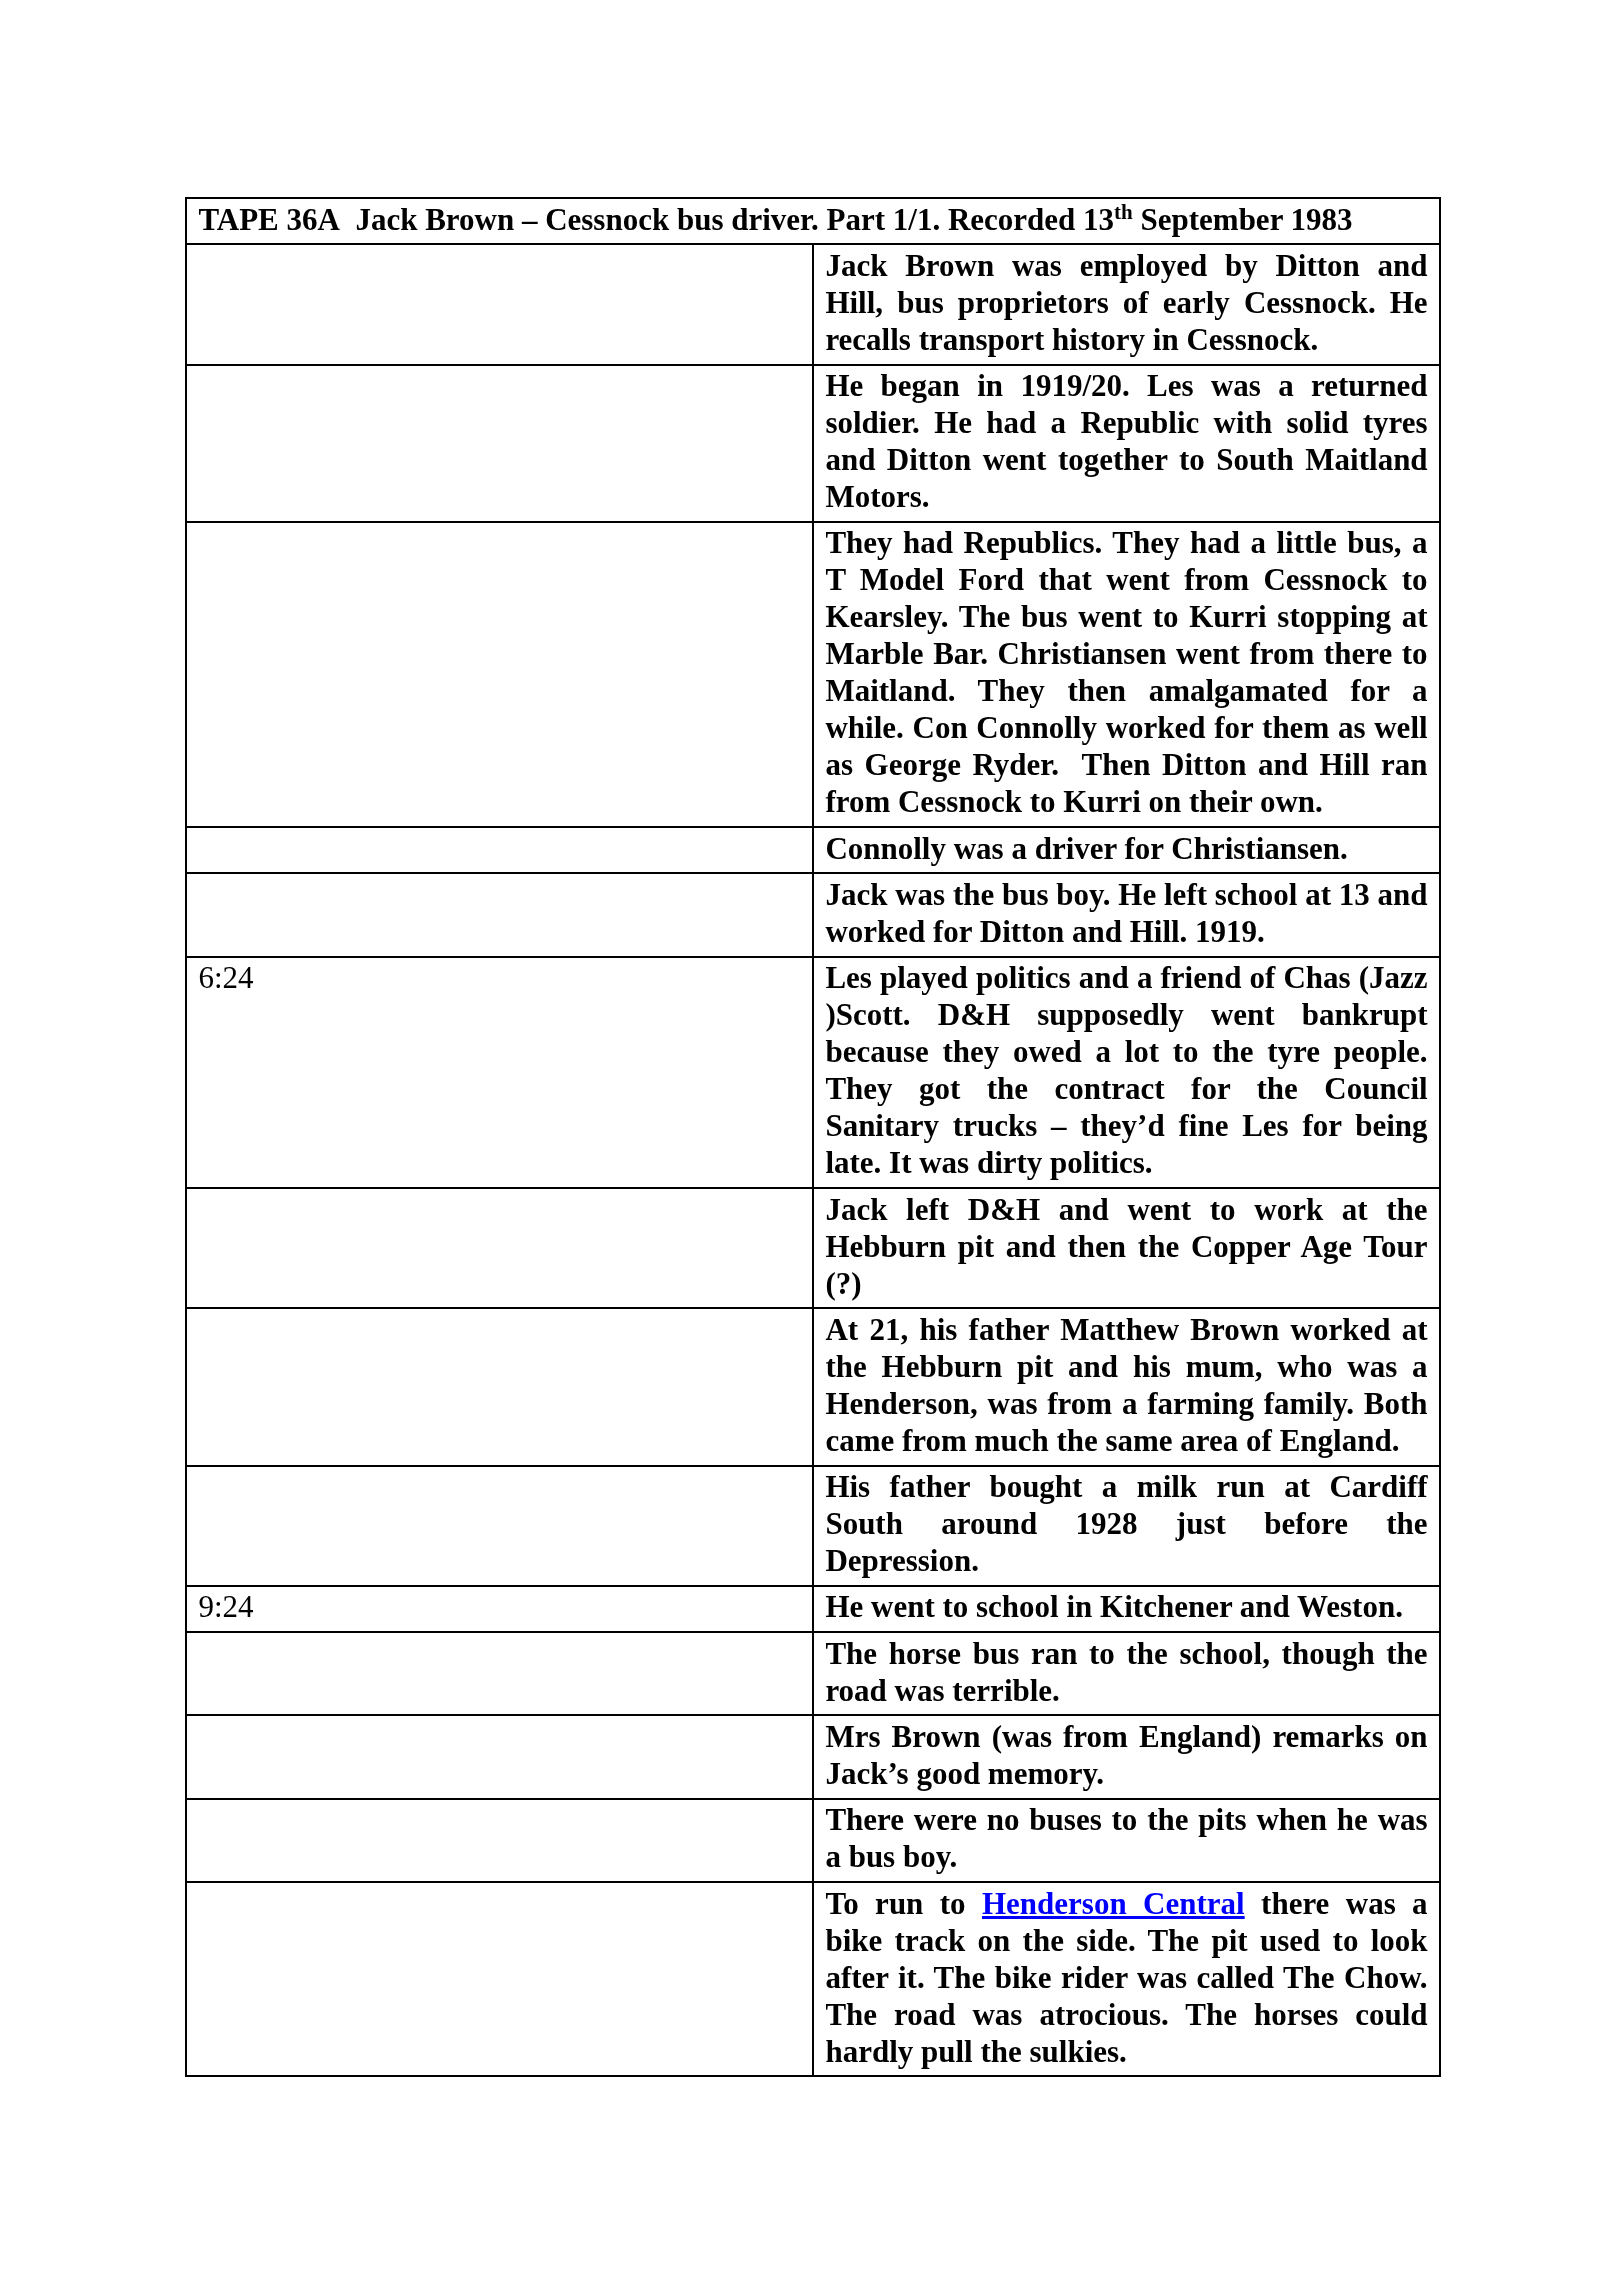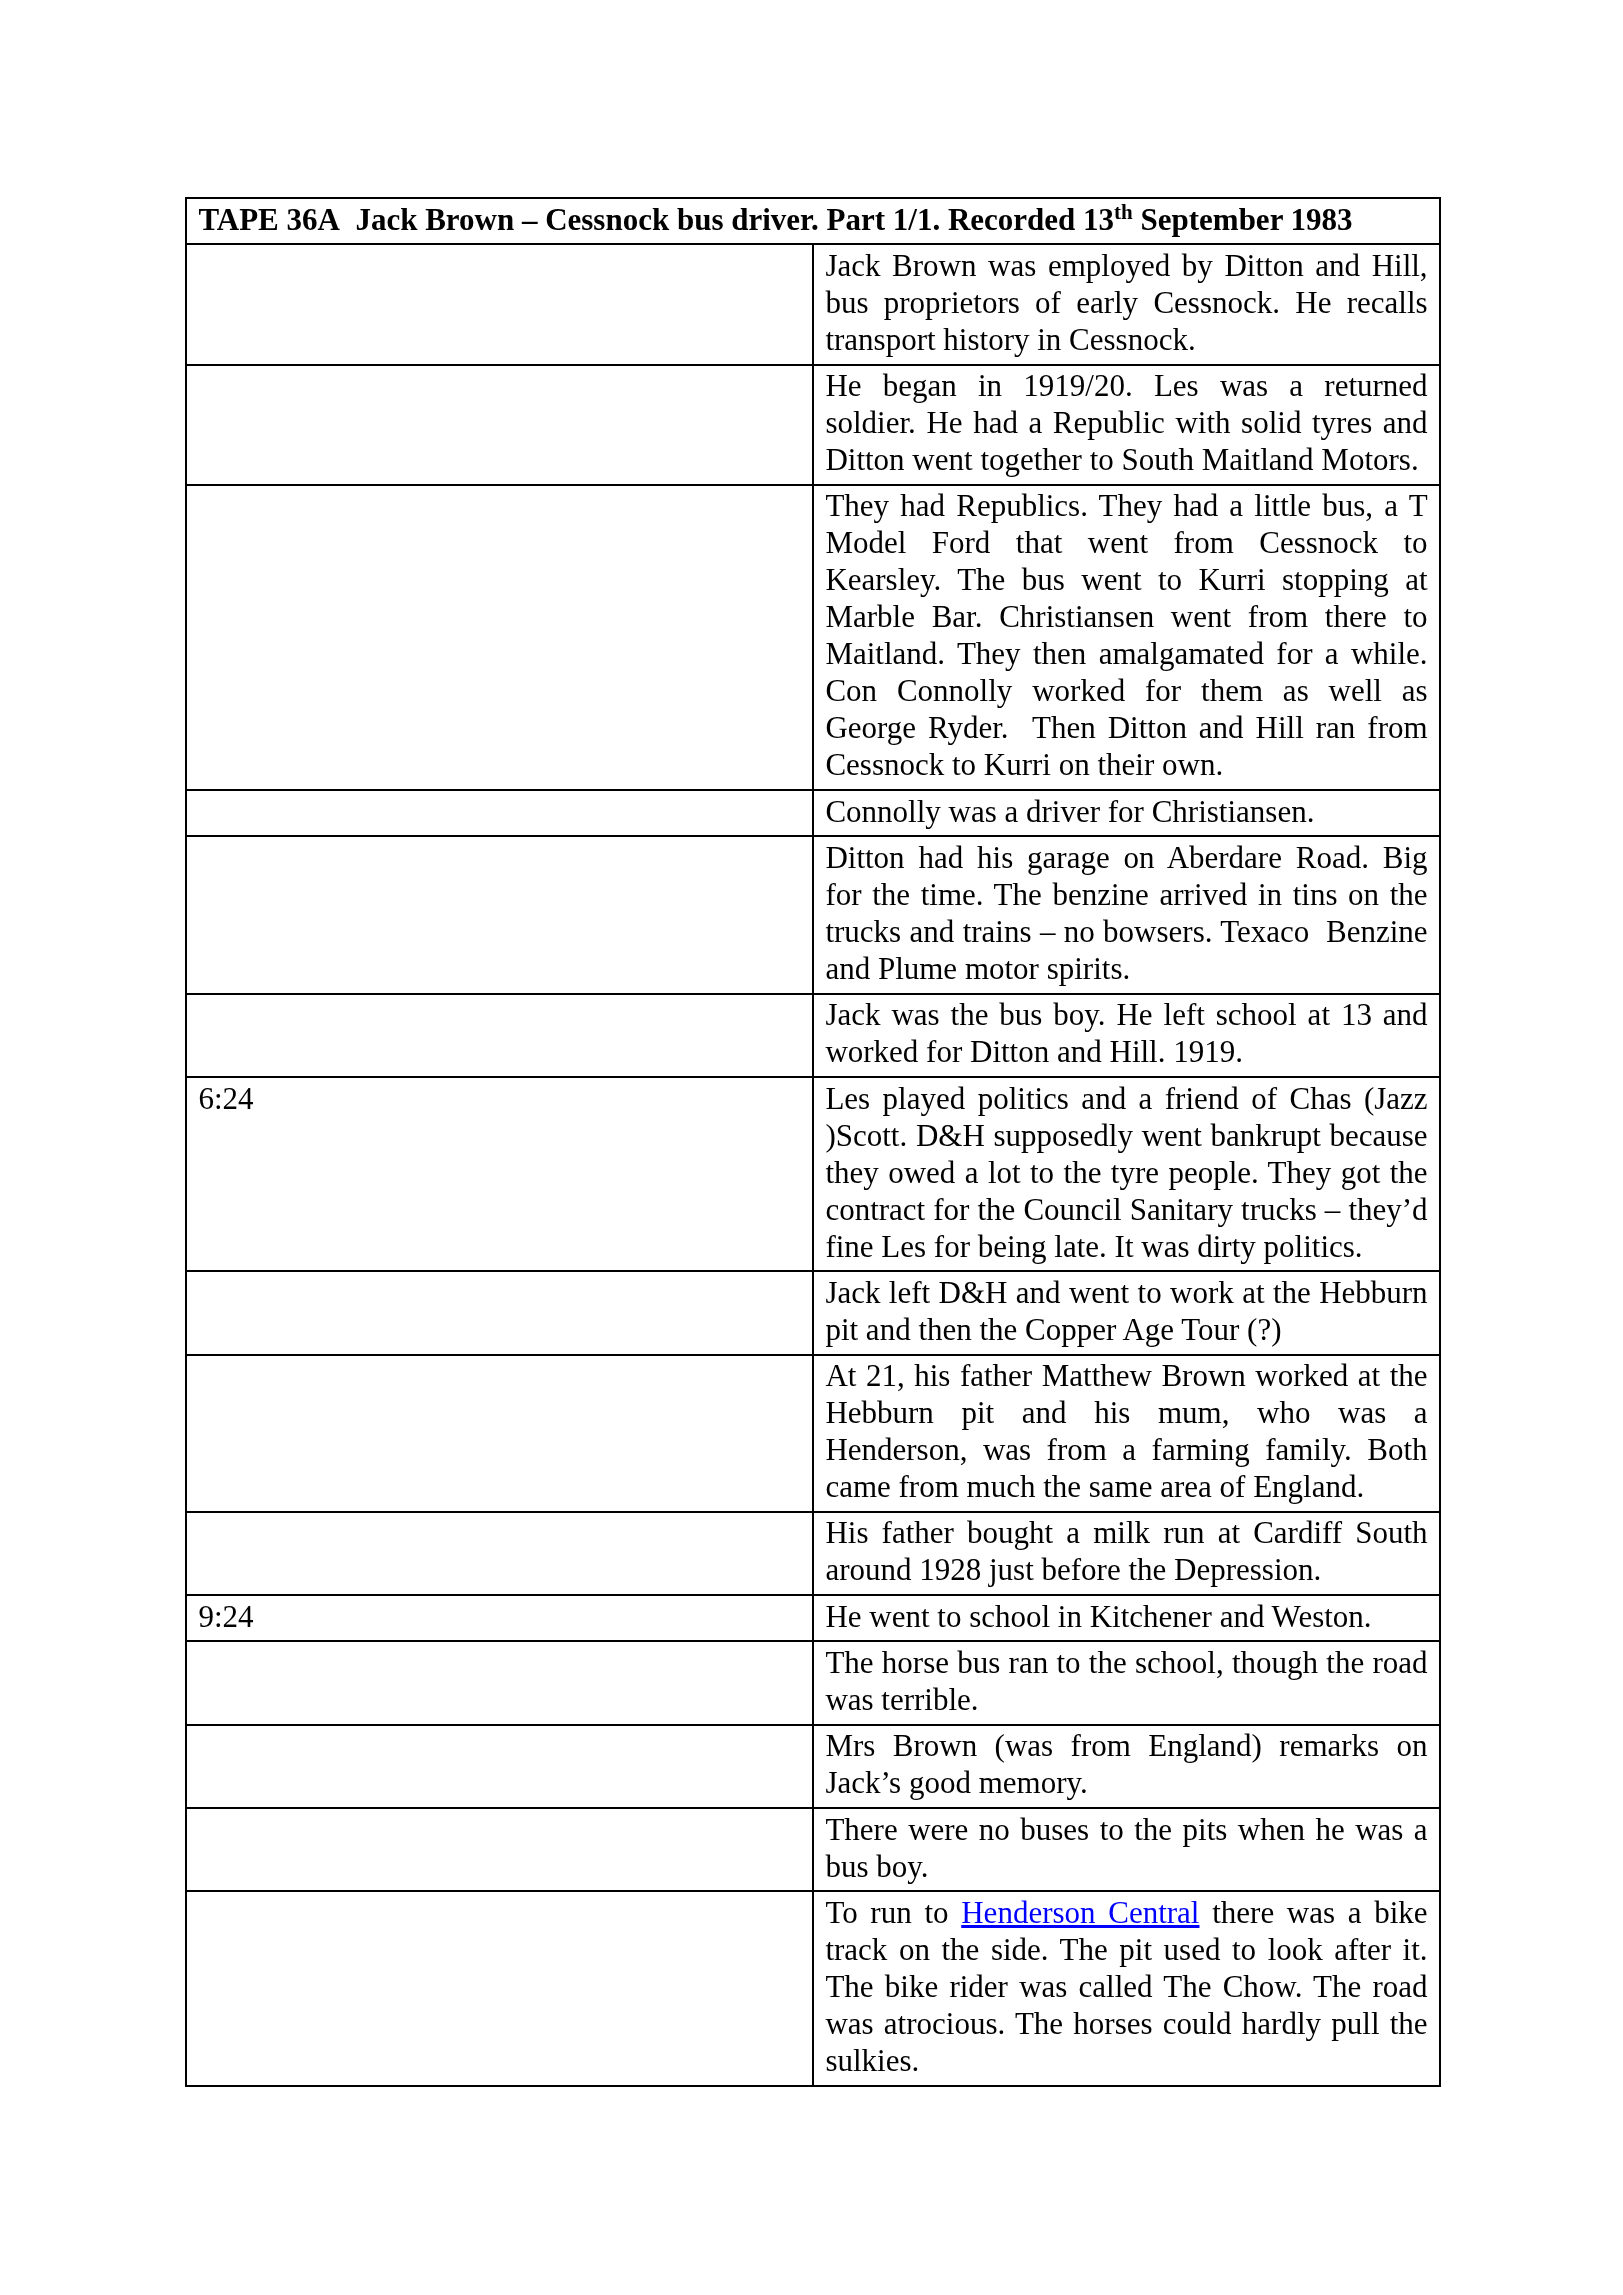--- a/index.html
+++ b/index.html
@@ -43,20 +43,21 @@
     font-size: 21px;
     line-height: 0;
     vertical-align: super;
   }
   .time-cell {
     width: 187px;
     padding-left: 13px;
   }
   .summary-cell .cell-text {
     text-align: justify;
+    font-weight: bold;
   }
   .entry-link {
     color: #0000ff;
     text-decoration: underline;
     cursor: pointer;
   }
 </style>
 </head>
 <body>
 
@@ -80,26 +81,20 @@
       <tr>
         <td class="time-cell"></td>
         <td class="summary-cell">
           <div class="cell-text"><span>They had Republics. They had a little bus, a T Model Ford that went from Cessnock to Kearsley. The bus went to Kurri stopping at Marble Bar. Christiansen went from there to Maitland. They then amalgamated for a while. Con Connolly worked for them as well as George Ryder.&nbsp; Then Ditton and Hill ran from Cessnock to Kurri on their own.</span></div>
         </td>
       </tr>
       <tr>
         <td class="time-cell"></td>
         <td class="summary-cell">
           <div class="cell-text"><span>Connolly was a driver for Christiansen.</span></div>
-        </td>
-      </tr>
-      <tr>
-        <td class="time-cell"></td>
-        <td class="summary-cell">
-          <div class="cell-text"><span>Ditton had his garage on Aberdare Road. Big for the time. The benzine arrived in tins on the trucks and trains – no bowsers. Texaco&nbsp; Benzine and Plume motor spirits.</span></div>
         </td>
       </tr>
       <tr>
         <td class="time-cell"></td>
         <td class="summary-cell">
           <div class="cell-text"><span>Jack was the bus boy. He left school at 13 and worked for Ditton and Hill. 1919.</span></div>
         </td>
       </tr>
       <tr>
         <td class="time-cell"><span>6:24</span></td>

